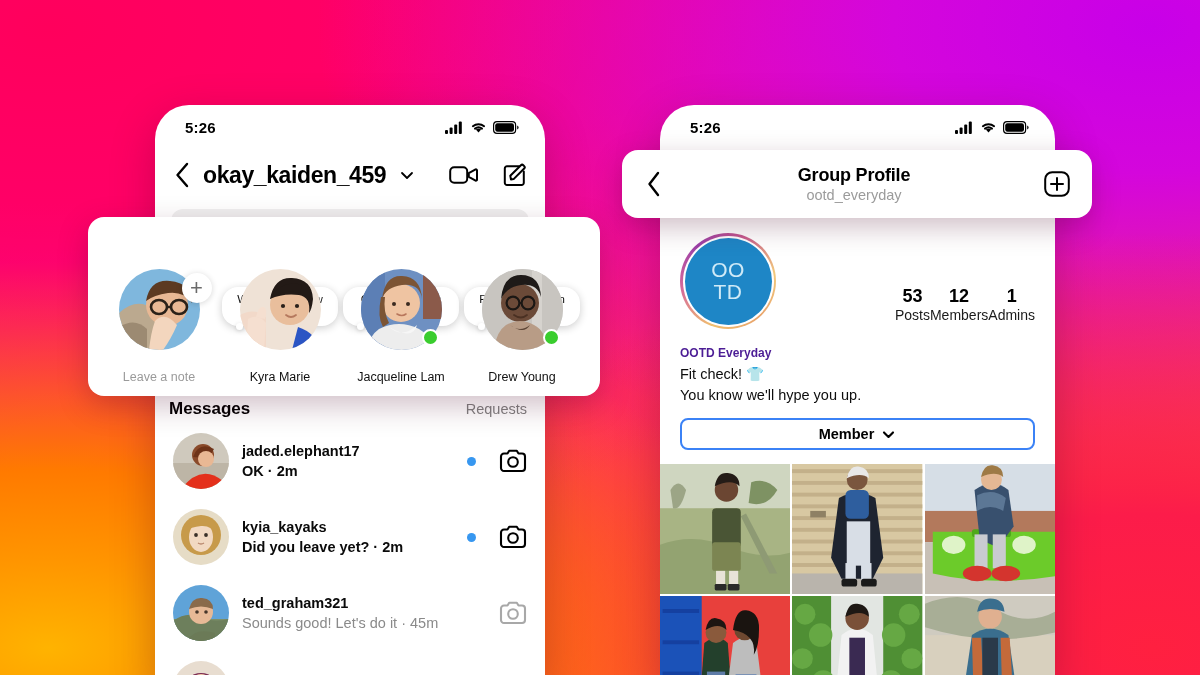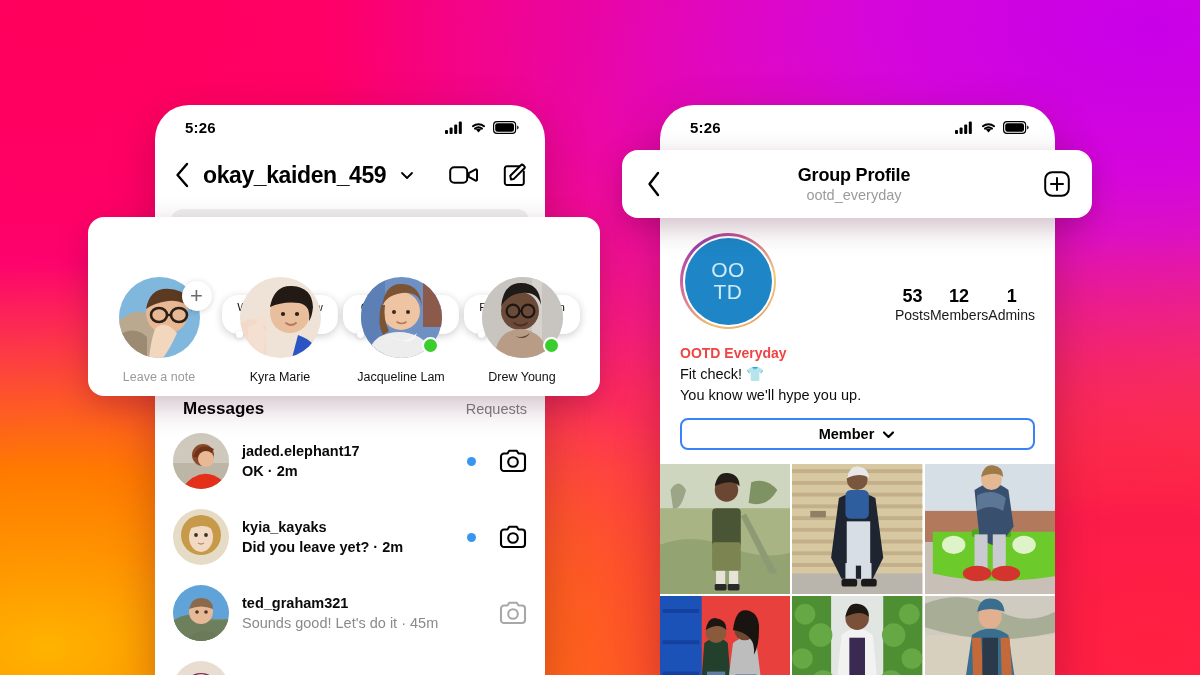--- a/index.html
+++ b/index.html
@@ -65,33 +65,33 @@
             top: 18px; width: 116px; background: #fff; border-radius: 16px;
             box-shadow: 0 2px 9px rgba(0,0,0,.20);
             font-size: 11.5px; line-height: 13.5px; color: #0d0d0d;
             padding: 6px 5px; }
   .bubble::after { content: ""; position: absolute; left: 14px; bottom: -4px;
             width: 7px; height: 7px; border-radius: 50%; background: #fff;
             box-shadow: 0 1px 4px rgba(0,0,0,.16); }
   .note-av { width: 81px; height: 81px; border-radius: 50%; margin: 0 auto;
              position: relative; overflow: hidden; }
   .note-av-wrap { position: relative; width: 81px; margin: 0 auto; }
-  .note-name { font-size: 12.5px; color: #111; margin-top: 12px; }
+  .note-name { font-size: 12.5px; color: #111; margin-top: 20px; }
   .note-name.muted { color: #9a9a9a; }
   .plus-badge { position: absolute; right: -12px; top: 4px; width: 30px;
                 height: 30px; border-radius: 50%; background: #fff;
                 box-shadow: 0 1px 6px rgba(0,0,0,.16);
                 display: flex; align-items: center; justify-content: center;
                 color: #6b6b6b; font-size: 22px; font-weight: 300; line-height: 1; }
   .online-dot { position: absolute; right: 3px; bottom: 4px; width: 17px;
                 height: 17px; border-radius: 50%; background: #3ACD2E;
                 border: 2.5px solid #fff; }
 
   
-  .msg-head { display: flex; align-items: baseline; padding: 6px 18px 4px 28px;
+  .msg-head { display: flex; align-items: baseline; padding: 6px 18px 4px 14px;
               margin-top: 4px; }
   .msg-title { font-size: 17px; font-weight: 700; color: #000; }
   .msg-req { margin-left: auto; font-size: 14.5px; color: #808080; }
   .msg-row { display: flex; align-items: center; padding: 9px 18px;
              gap: 13px; height: 76px; }
   .msg-av { width: 56px; height: 56px; border-radius: 50%; flex: 0 0 auto;
             overflow: hidden; position: relative; }
   .msg-txt { flex: 1 1 auto; min-width: 0; }
   .msg-user { font-size: 14.5px; font-weight: 700; color: #0a0a0a;
               line-height: 19px; }
@@ -128,21 +128,21 @@
             display: flex; flex-direction: column; align-items: center;
             justify-content: center; font-size: 21px; line-height: 22px;
             font-weight: 400; letter-spacing: .5px; }
   .stats { flex: 1 1 auto; display: flex; justify-content: flex-end;
            padding-left: 14px; margin-top: 46px; }
   .stat { text-align: center; }
   .stat-num { font-size: 18px; font-weight: 700; color: #000; line-height: 22px; }
   .stat-lab { font-size: 14px; color: #1a1a1a; }
 
   .bio { padding: 14px 20px 0 20px; }
-  .bio-name { font-size: 14px; font-weight: 700; color: #ef4444; line-height: 21px; }
+  .bio-name { font-size: 12px; font-weight: 700; color: #4c1d95; line-height: 21px; }
   .bio-line { font-size: 14.5px; color: #0d0d0d; line-height: 21px; }
   .member-btn { margin: 12px 20px 0; height: 32px; border: 2px solid #3b82f6;
                 border-radius: 8px; display: flex; align-items: center;
                 justify-content: center; gap: 7px; background: #fff;
                 font-size: 14.5px; font-weight: 700; color: #000; }
 
   .grid { display: grid; grid-template-columns: repeat(3, 1fr);
           gap: 2px; margin-top: 14px; }
   .cell { width: 100%; aspect-ratio: 1 / 1; overflow: hidden;
           position: relative; }

